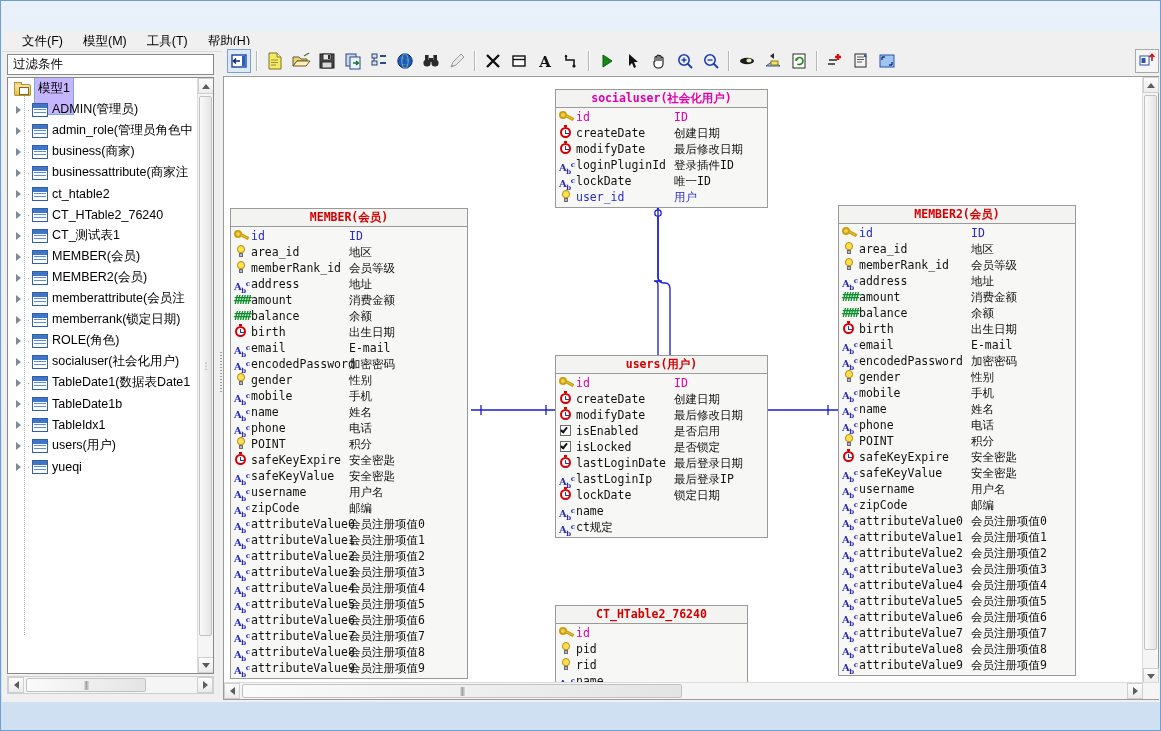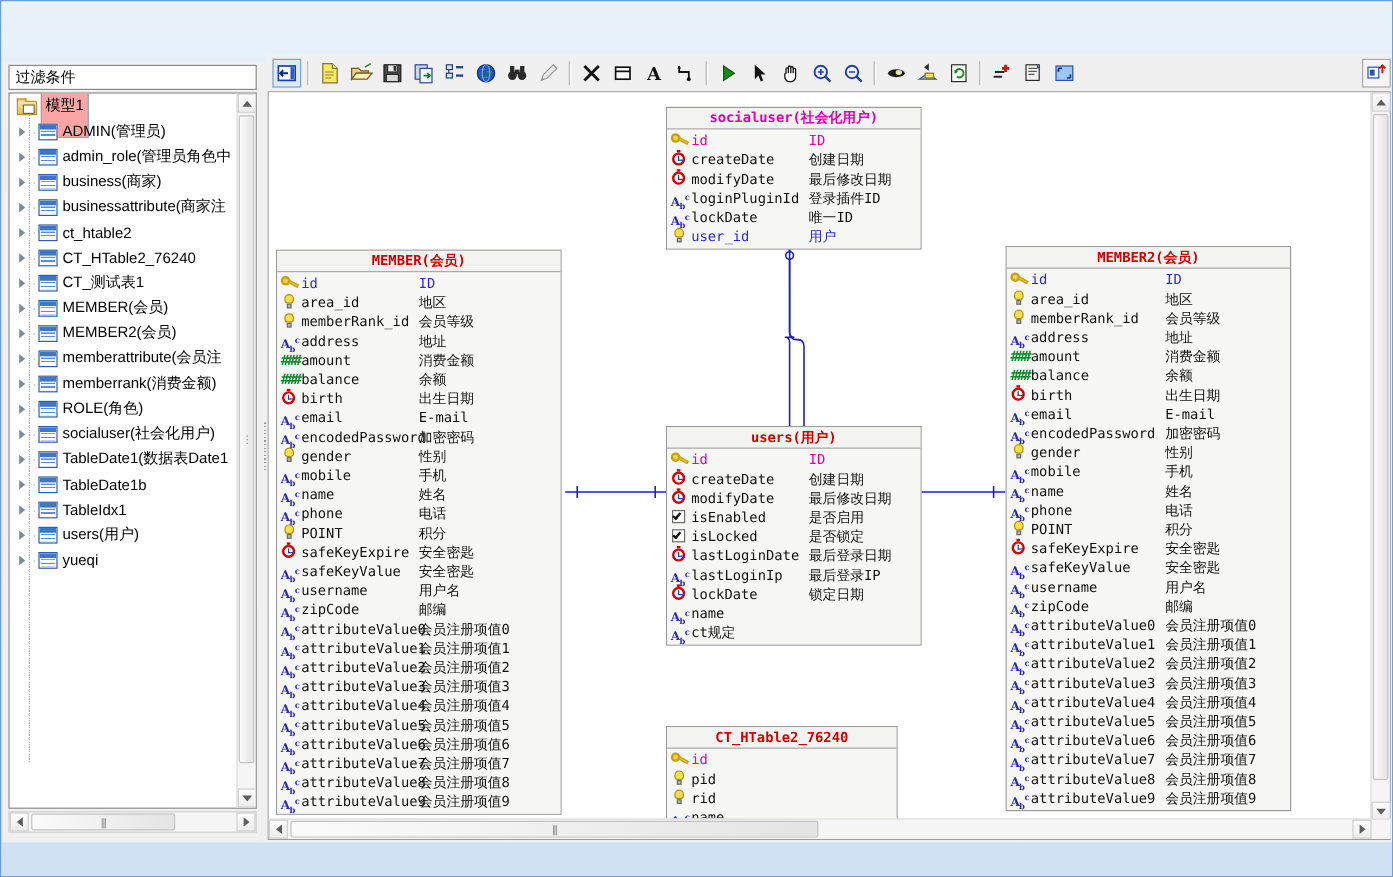--- a/index.html
+++ b/index.html
@@ -126,21 +126,21 @@
   .folder-icon .ftab {
     position: absolute; left: 0; top: 0px; width: 8px; height: 3px;
     background: #f2d27a; border: 1px solid #b8922e; border-bottom: none;
   }
   .folder-icon .fsheet {
     position: absolute; left: 5px; top: 5px; width: 10px; height: 8px;
     background: #fff; border: 1px solid #7c6a28;
   }
   .tree-label { color: #000; font-family: "Liberation Sans", sans-serif; }
   .tree-row.selected .tree-label {
-    background: #fca5a5; border: 1px solid #7aaad8; padding: 17px 3px; margin-left: -1px;
+    background: #c4b5fd; border: 1px solid #7aaad8; padding: 17px 3px; margin-left: -1px;
   }
   
   #tree-guide {
     position: absolute; left: 16px; top: 18px; width: 1px; height: 540px;
     background: repeating-linear-gradient(to bottom, #a8b0bb 0 1px, transparent 1px 2px);
   }
 
   
   .vscroll {
     position: absolute; width: 16px; background: #f5f5f5;
@@ -299,20 +299,26 @@
     background:
       repeating-linear-gradient(135deg, #a8a8a8 0 1px, transparent 1px 3px);
   }
 </style>
 </head>
 <body>
 
 <div id="app">
 
 
+  <div id="menubar">
+    <div class="menu-item">文件(F)</div>
+    <div class="menu-item">模型(M)</div>
+    <div class="menu-item">工具(T)</div>
+    <div class="menu-item">帮助(H)</div>
+  </div>
 
   <div id="left-panel">
     <div id="filter-box">
       <span>过滤条件</span>
     </div>
 
     <div id="tree-outer">
       <div id="tree-guide"></div>
       <div id="tree-inner">
 
@@ -404,21 +410,21 @@
           <span class="dotline">·</span>
           <span class="tbl-icon"></span>
           <span class="tree-label">memberattribute(会员注</span>
         </div>
         <div class="tree-row">
           <span class="expander">
               <span class="tri"></span>
             </span>
           <span class="dotline">·</span>
           <span class="tbl-icon"></span>
-          <span class="tree-label">memberrank(消费金额)</span>
+          <span class="tree-label">memberrank(锁定日期)</span>
         </div>
         <div class="tree-row">
           <span class="expander">
               <span class="tri"></span>
             </span>
           <span class="dotline">·</span>
           <span class="tbl-icon"></span>
           <span class="tree-label">ROLE(角色)</span>
         </div>
         <div class="tree-row">

